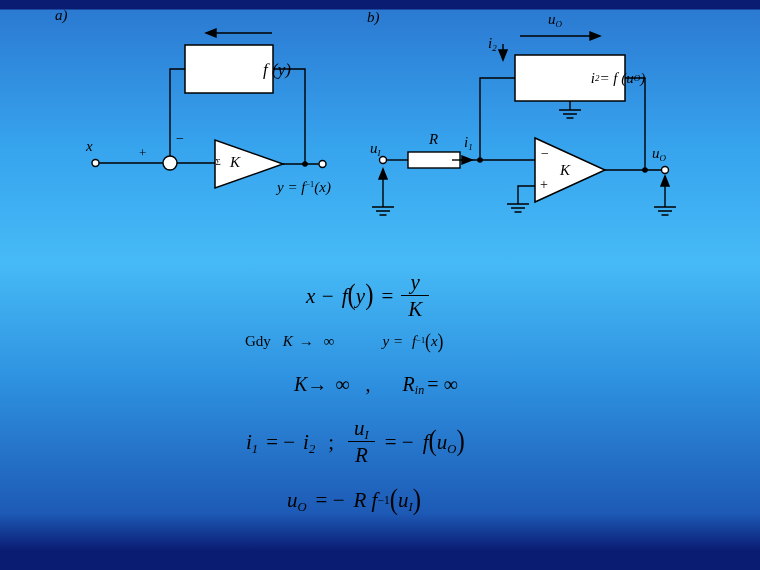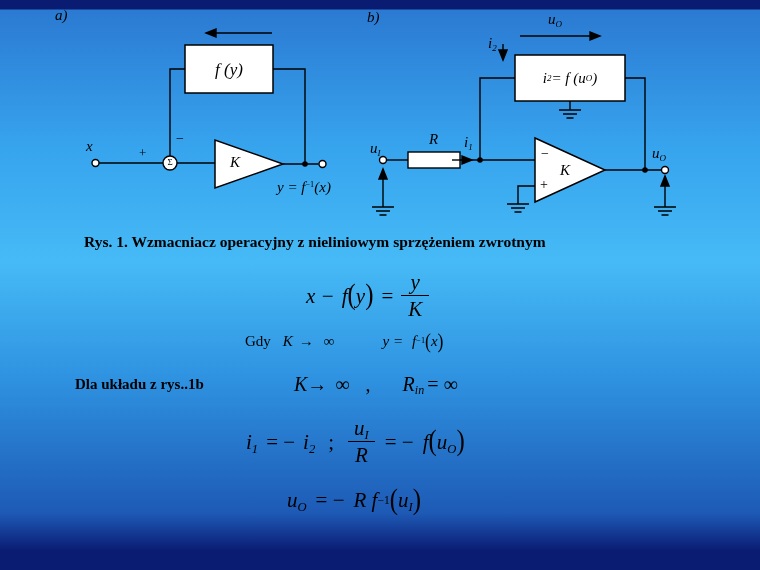--- a/index.html
+++ b/index.html
@@ -2,21 +2,21 @@
 <html><head>
 <meta charset="utf-8">
 <style>
   html,body{margin:0;padding:0;background:#0a1b72;}
   .slide{position:relative;width:760px;height:570px;overflow:hidden;
     font-family:"Liberation Serif","DejaVu Serif",serif;color:#000;
     background:linear-gradient(180deg,#0a1b72 0,#0a1b72 9px,#2b7ad2 10px,#37a4ee 26%,#46baf6 46%,#2f93e1 66%,#1d5ab6 90%,#0a1b72 551px,#0a1b72 100%);}
   svg.circuits{position:absolute;left:0;top:0;}
   .lbl{position:absolute;line-height:1;white-space:nowrap;}
   .it{font-style:italic;}
-  .ctr{display:flex;align-items:center;justify-content:center;}
+  .ctr{display:flex;align-items:center;justify-content:center;padding-left:48px;}
   sub{font-size:60%;line-height:0;vertical-align:-0.28em;}
   .sup{font-size:55%;line-height:0;vertical-align:0.55em;font-style:normal;}
   .paren{display:inline-block;font-style:normal;font-size:118%;transform:scaleY(1.18);}
   .mrow{position:absolute;display:flex;align-items:center;line-height:1.15;white-space:nowrap;}
   .frac{display:inline-flex;flex-direction:column;align-items:center;}
   .frac .num{padding:0 7px 1px;}
   .frac .den{border-top:1.5px solid #000;padding:1px 7px 0;}
   .bold{font-weight:bold;}
 </style>
 </head>
@@ -91,21 +91,20 @@
       <span>)</span>
     </div>
   <div class="lbl it" style="left:370px;top:141px;font-size:15px"><span>u</span><sub>I</sub></div>
   <div class="lbl it" style="left:429px;top:132px;font-size:15px">R</div>
   <div class="lbl it" style="left:464px;top:135px;font-size:15px"><span>i</span><sub>1</sub></div>
   <div class="lbl" style="left:541px;top:147px;font-size:14px">−</div>
   <div class="lbl" style="left:540px;top:178px;font-size:14px">+</div>
   <div class="lbl it" style="left:560px;top:163px;font-size:15px">K</div>
   <div class="lbl it" style="left:652px;top:146px;font-size:15px"><span>u</span><sub>O</sub></div>
 
-  <div class="lbl bold" style="left:84px;top:234px;font-size:15.5px">Rys. 1. Wzmacniacz operacyjny z nieliniowym sprzężeniem zwrotnym</div>
 
   <div class="mrow" style="left:306px;top:270px;font-size:21px">
     <span class="it">x −</span>
     <span class="it" style="margin-left:7px">f</span>
     <span class="paren">(</span>
     <span class="it">y</span>
     <span class="paren">)</span>
     <span style="margin:0 8px">=</span>
     <span class="frac">
         <span class="num it">y</span>
@@ -120,21 +119,20 @@
     <span style="margin-left:10px">∞</span>
     <span style="width:48px"></span>
     <span class="it">y =</span>
     <span class="it" style="margin-left:9px">f</span>
     <span class="sup">−1</span>
     <span class="paren">(</span>
     <span class="it">x</span>
     <span class="paren">)</span>
   </div>
 
-  <div class="lbl bold" style="left:75px;top:377px;font-size:15px">Dla układu z rys..1b</div>
   <div class="mrow" style="left:294px;top:373px;font-size:20px">
     <span class="it">K</span>
     <span>→</span>
     <span style="margin-left:8px">∞</span>
     <span style="margin-left:16px">,</span>
     <span class="it" style="margin-left:32px"><span>R</span><sub>in</sub></span>
     <span style="margin-left:3px">=</span>
     <span style="margin-left:5px">∞</span>
   </div>
 

